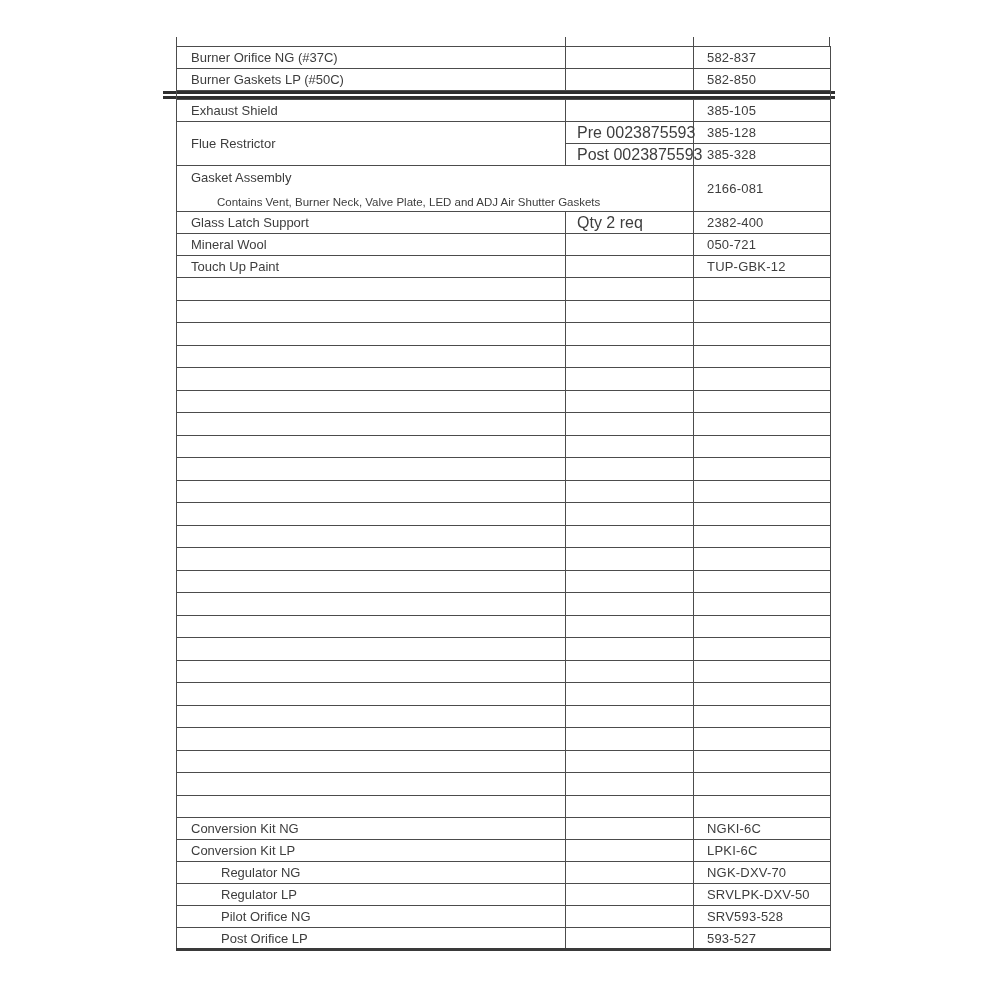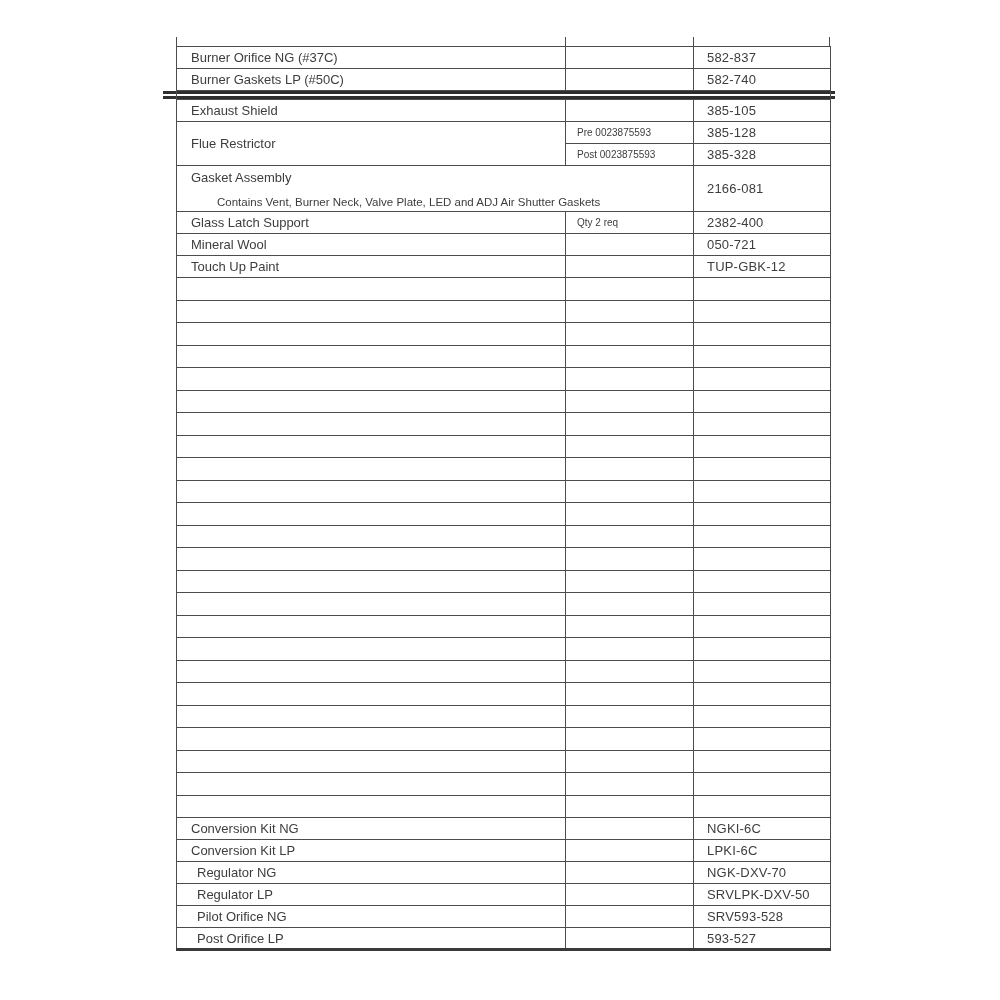--- a/index.html
+++ b/index.html
@@ -33,22 +33,22 @@
     font-size: 13px;
     color: #3d3d3d;
     vertical-align: middle;
     overflow: visible;
     white-space: nowrap;
   }
   tr.item  { height: 22px; }
   tr.empty { height: 22.5px; }
   tr.gasket { height: 46px; }
   td.desc { padding-left: 14px; }
-  td.desc.indent { padding-left: 20px; }
-  td.note { padding-left: 11px; font-size: 10px; }
+  td.desc.indent { padding-left: 44px; }
+  td.note { padding-left: 11px; font-size: 16px; }
   td.part { padding-left: 13px; letter-spacing: 0.2px; margin-top: 24px; }
   td.gasket-desc { vertical-align: top; padding-top: 4px; }
   .sub-line {
     padding-left: 26px;
     font-size: 11.5px;
     margin-top: 11px;
   }
   
   tr.sep { height: 8px; }
   tr.sep td { padding: 0; line-height: 0; }
@@ -79,21 +79,21 @@
       </colgroup>
     <tbody id="parts-tbody">
         <tr class="item">
           <td class="desc">Burner Orifice NG (#37C)</td>
           <td class="note"></td>
           <td class="part">582-837</td>
         </tr>
         <tr class="item">
           <td class="desc">Burner Gaskets LP (#50C)</td>
           <td class="note"></td>
-          <td class="part">582-740</td>
+          <td class="part">582-850</td>
         </tr>
         <tr class="sep">
           <td class="" colspan="3">
             <div class="sep-band"></div>
           </td>
         </tr>
         <tr class="item">
           <td class="desc">Exhaust Shield</td>
           <td class="note"></td>
           <td class="part">385-105</td>

